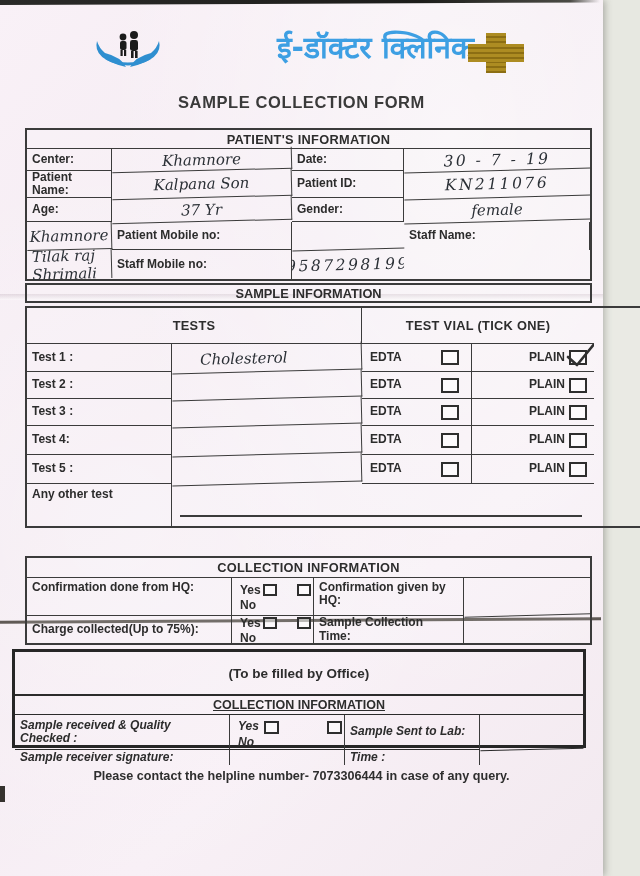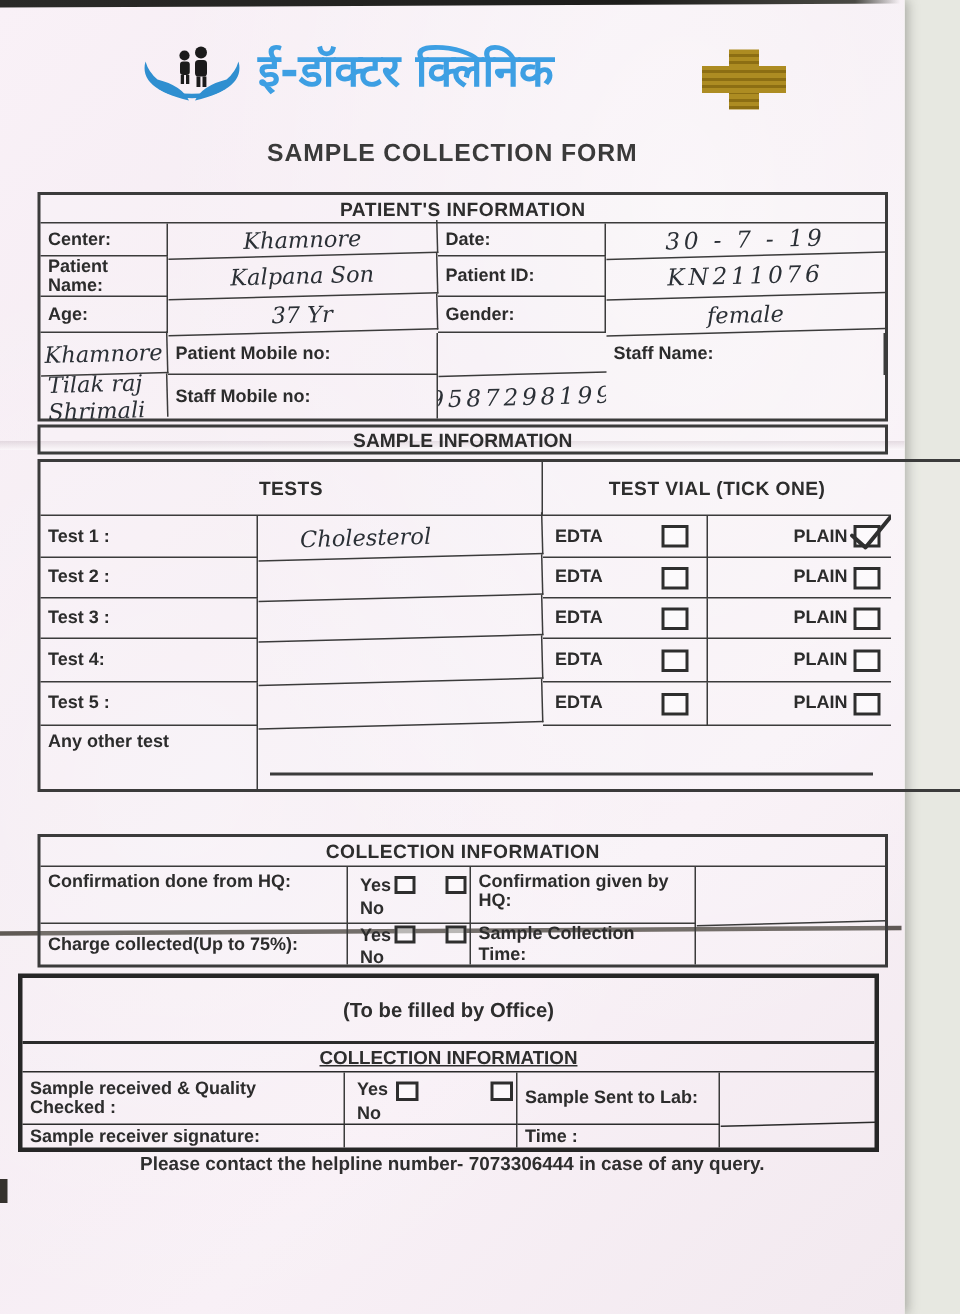--- a/index.html
+++ b/index.html
@@ -23,21 +23,21 @@
     background:linear-gradient(90deg,#2a2a28 0%,#1d1d1b 70%,#4a4a44 95%,transparent 100%);
     transform:rotate(-.25deg); transform-origin:left top; }
   .edge-mark { position:absolute; left:0; top:786px; width:5px; height:16px; background:#35322e; }
   .crease-soft { position:absolute; left:0; top:294px; width:603px; height:6px;
     background:linear-gradient(180deg, rgba(120,95,110,.16), rgba(255,255,255,.45)); }
   .crease-dark { position:absolute; left:0; top:619px; width:601px; height:2.5px;
     background:rgba(62,56,50,.82); transform:rotate(-.35deg); }
 
   
   .logo { position:absolute; left:90px; top:28px; width:76px; height:50px; }
-  .clinic-title { position:absolute; left:172px; top:28px; width:302px; text-align:left;
+  .clinic-title { position:absolute; left:172px; top:28px; width:302px; text-align:right;
     font-size:30px; font-weight:bold; line-height:1.35;
     font-family:"DejaVu Sans", sans-serif; }
   .cross { position:absolute; left:468px; top:33px; width:56px; height:40px; }
   .cross .v { position:absolute; left:18px; top:0; width:20px; height:40px; }
   .cross .h { position:absolute; left:0; top:11px; width:56px; height:18px; }
   .cross .v,.cross .h { background:repeating-linear-gradient(180deg,#ad8c22 0 3px,#8c6e13 3px 5px); }
   .form-title { position:absolute; left:0; top:93px; width:603px; text-align:center;
     font-size:16.5px; font-weight:bold; letter-spacing:.6px; color:#3a3a3a; }
 
   
@@ -81,27 +81,27 @@
   .logis { left:25px; top:556px; width:567px; height:89px;
     display:grid; grid-template-columns:205px 82px 150px 1fr;
     grid-template-rows:20px 38px 1fr; }
   .yn { display:flex; flex-direction:column; width:100%; padding:2px 2px 0 8px; }
   .yn-top { display:flex; align-items:center; font-weight:bold; font-size:12px; }
   .yn-top .cbwrap { margin-left:2px; }
   .yn-top .gap { margin-left:auto; }
   .yn-no { font-weight:bold; font-size:12px; margin-top:1px; }
 
   
-  .office { left:12px; top:649px; width:574px; height:119px; border:3px solid #262626;
+  .office { left:12px; top:649px; width:574px; height:99px; border:3px solid #262626;
     display:flex; flex-direction:column; }
   .office-note { flex:0 0 44px; border-bottom:2px solid #2b2b2b; display:flex;
     align-items:center; justify-content:center; font-weight:bold; font-size:13.5px; }
   .office-sect { flex:0 0 19px; border-bottom:1.5px solid #2b2b2b; display:flex;
     align-items:center; justify-content:center; font-weight:bold; font-size:12.5px;text-decoration:underline; }
-  .office-row { display:grid; grid-template-columns:215px 115px 135px 1fr; }
+  .office-row { display:grid; grid-template-columns:215px 115px 135px 1fr;font-style:italic; }
   .office-row1 { flex:0 0 31px; }
   .office-row2 { flex:1; }
   .office-row .cell { border-bottom:none; }
   .office-row1 .cell { border-bottom:1.5px solid #2b2b2b; }
 
   .footer { position:absolute; left:0; top:769px; width:603px; text-align:center;
     font-weight:bold; font-size:12.6px; color:#2e2e2e; }
 </style>
 </head>
 <body>

